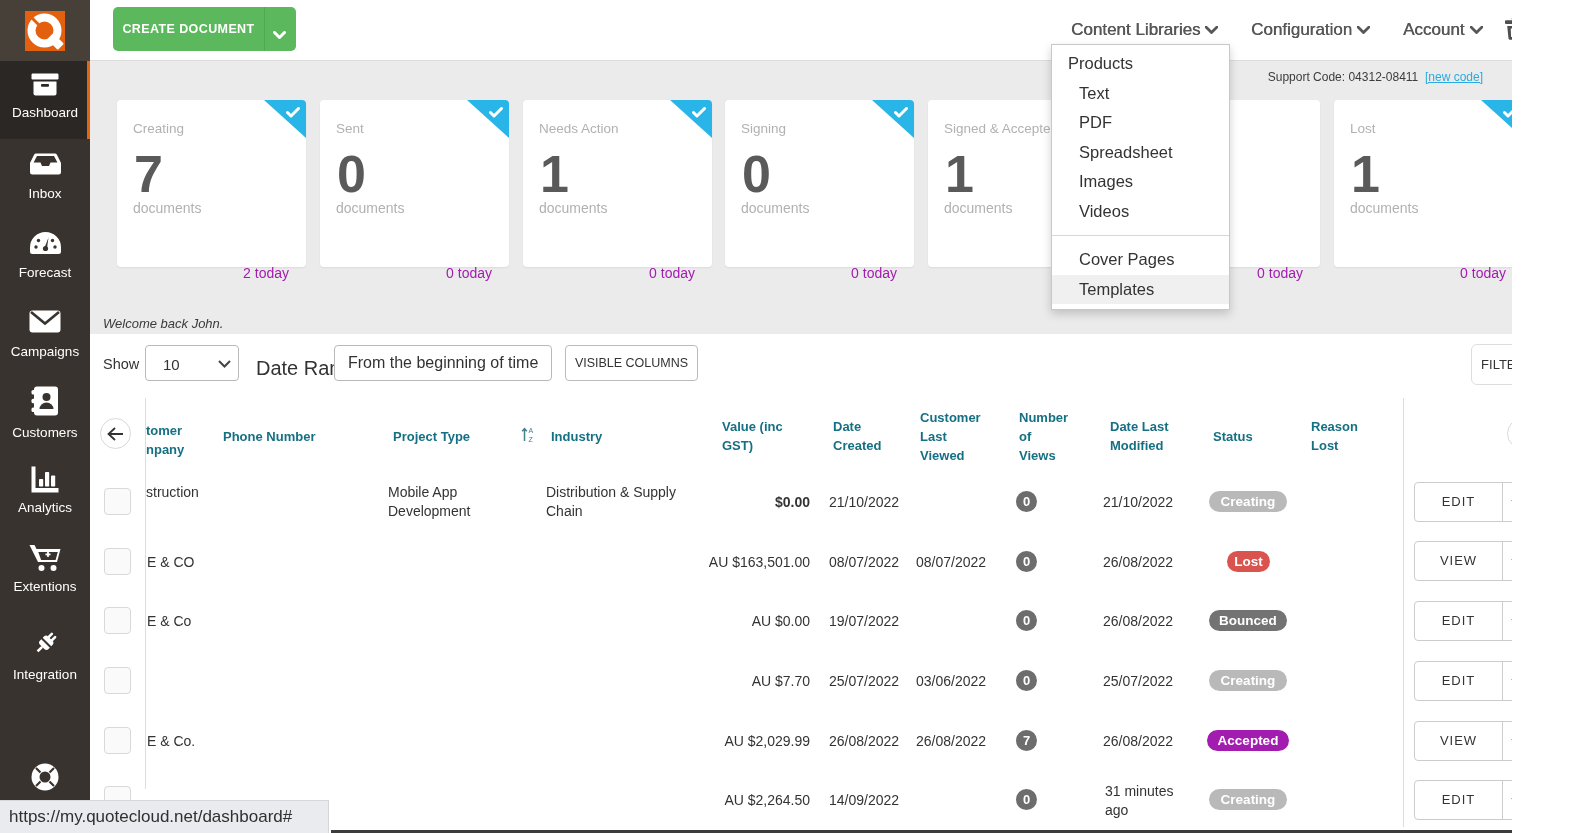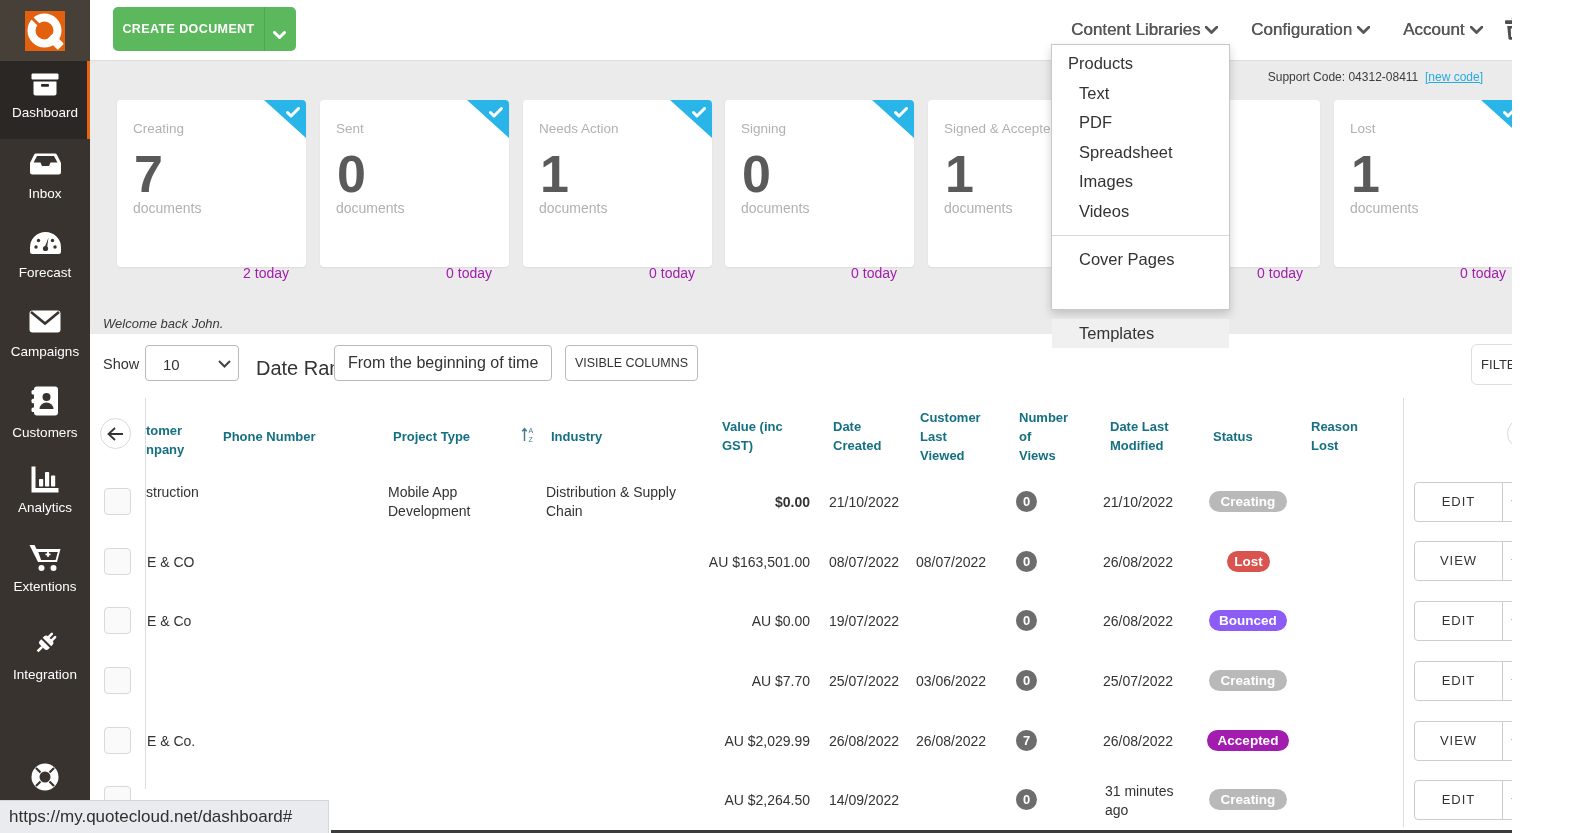--- a/index.html
+++ b/index.html
@@ -352,21 +352,21 @@
         <path d="M1 1 L5.5 5.5 L10 1" fill="none" stroke="#333" stroke-width="1.8"></path>
       </svg>
     </div>
 
   <div class="abs checkbox" style="top:607px;"></div>
   <div class="abs td" style="left:147px; top:612px;">E &amp; Co</div>
   <div class="abs td" style="left:662px; top:612px; width:148px; text-align:right;">AU $0.00</div>
   <div class="abs td" style="left:829px; top:612px;">19/07/2022</div>
   <div class="abs badge" style="left:1016px; top:610px;">0</div>
   <div class="abs td" style="left:1103px; top:612px;">26/08/2022</div>
-  <div class="abs pill" style="left:1209px; top:610px; width:78px; background:#8b5cf6;">Bounced</div>
+  <div class="abs pill" style="left:1209px; top:610px; width:78px; background:#737373;">Bounced</div>
   <div class="abs actbtn" style="top:601px;">
       <div class="main">EDIT</div>
       <div class="sep"></div>
       <svg width="11" height="7" viewBox="0 0 11 7">
         <path d="M1 1 L5.5 5.5 L10 1" fill="none" stroke="#333" stroke-width="1.8"></path>
       </svg>
     </div>
 
   <div class="abs checkbox" style="top:667px;"></div>
   <div class="abs td" style="left:662px; top:672px; width:148px; text-align:right;">AU $7.70</div>
@@ -415,21 +415,21 @@
 
   <div class="abs dropdown"></div>
   <div class="abs dd-item" style="top:49px;padding-left:16px;">Products</div>
   <div class="abs dd-item" style="top:78.5px;">Text</div>
   <div class="abs dd-item" style="top:108px;">PDF</div>
   <div class="abs dd-item" style="top:137.5px;">Spreadsheet</div>
   <div class="abs dd-item" style="top:167px;">Images</div>
   <div class="abs dd-item" style="top:196.5px;">Videos</div>
   <div class="abs" style="left:1052px; top:235px; width:177px; height:1px; background:#d8d8d8;"></div>
   <div class="abs dd-item" style="top:245px;">Cover Pages</div>
-  <div class="abs dd-item" style="top:274.5px; background:#f0f0f0;margin-top:44px;">Templates</div>
+  <div class="abs dd-item" style="top:274.5px; background:#f0f0f0;">Templates</div>
 
   <div class="abs sb-track"></div>
   <div class="abs sb-thumb"></div>
   <div class="abs sb-edge"></div>
   <svg class="abs" style="left:1555px; top:815px;" width="11" height="7" viewBox="0 0 11 7">
       <path d="M0 0 h11 L5.5 7 z" fill="#3c3c3c"></path>
     </svg>
 
   <div class="abs bottomstrip"></div>
   <div class="abs statusbar">https://my.quotecloud.net/dashboard#</div>

